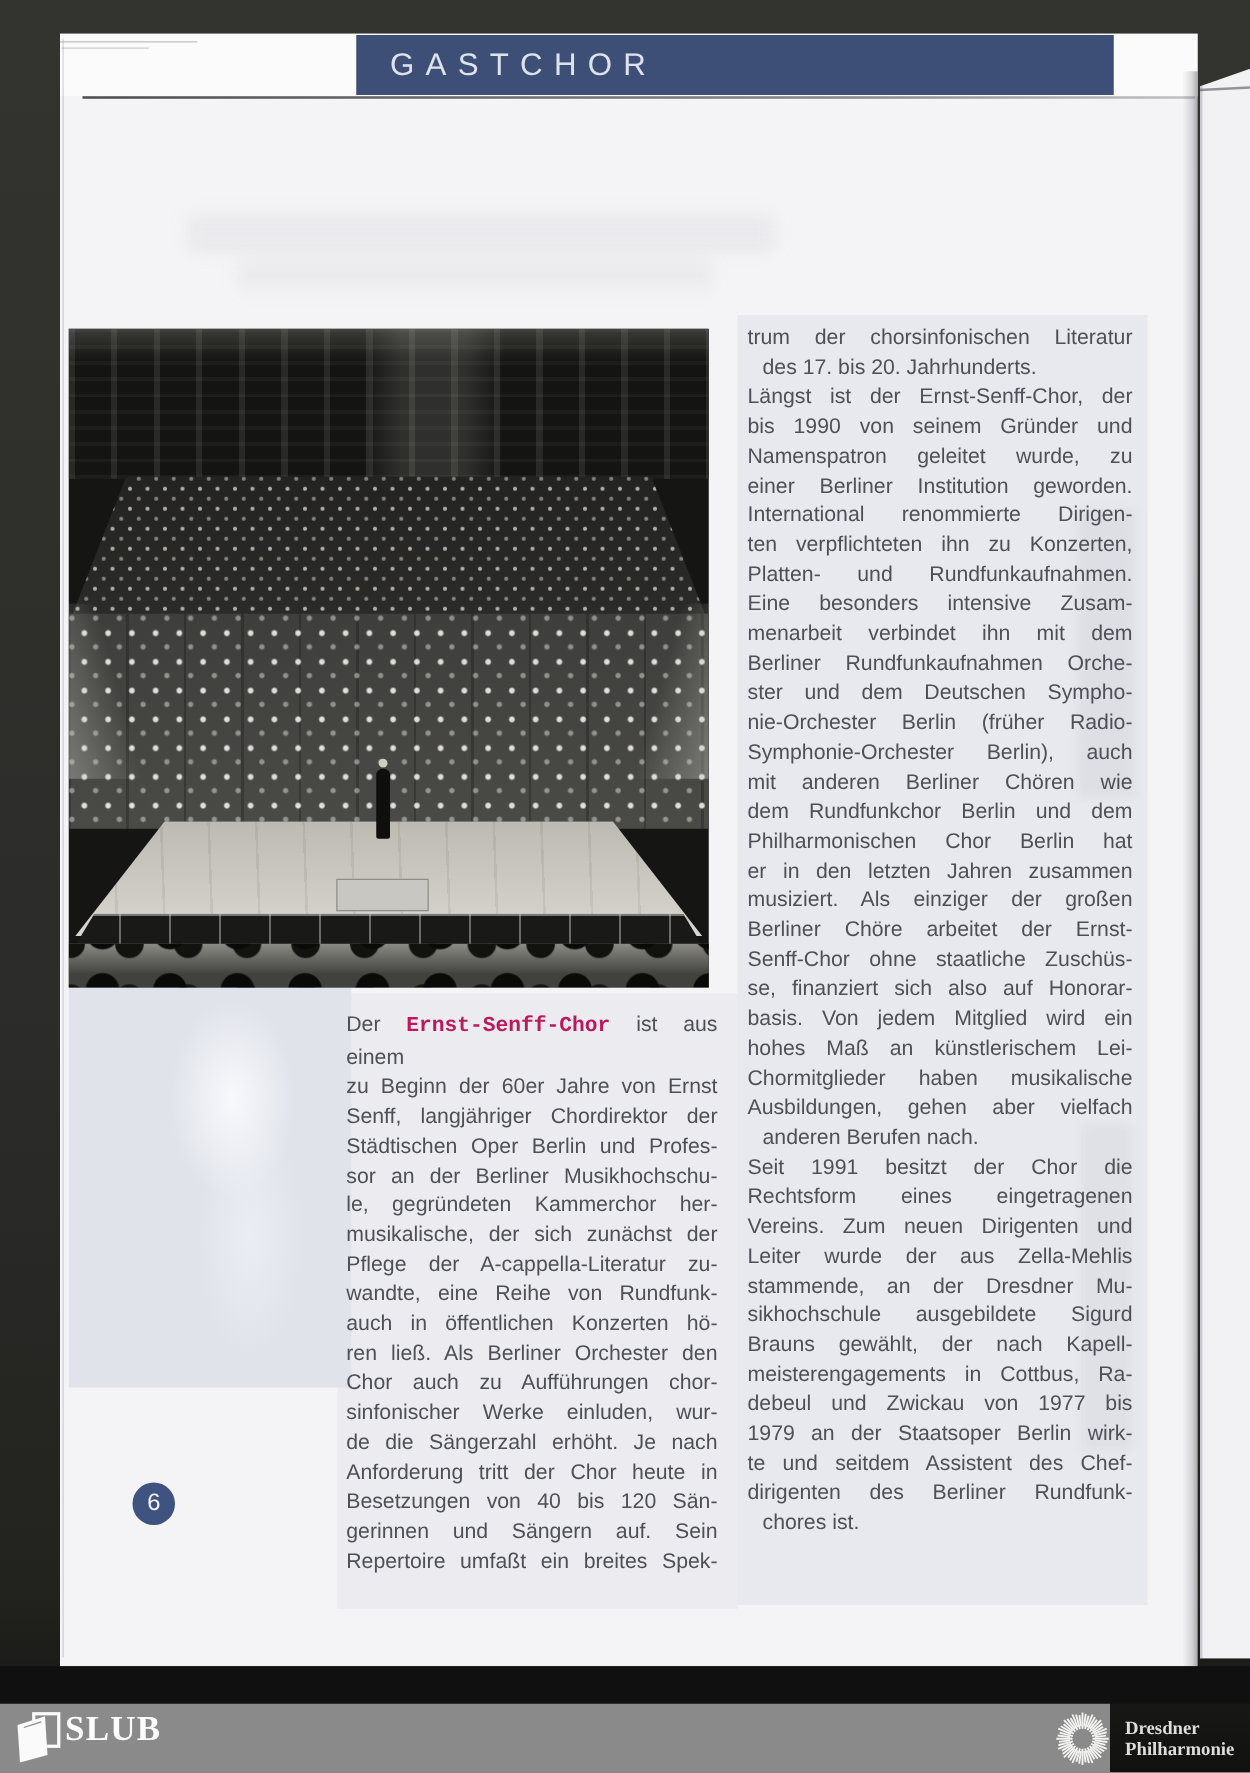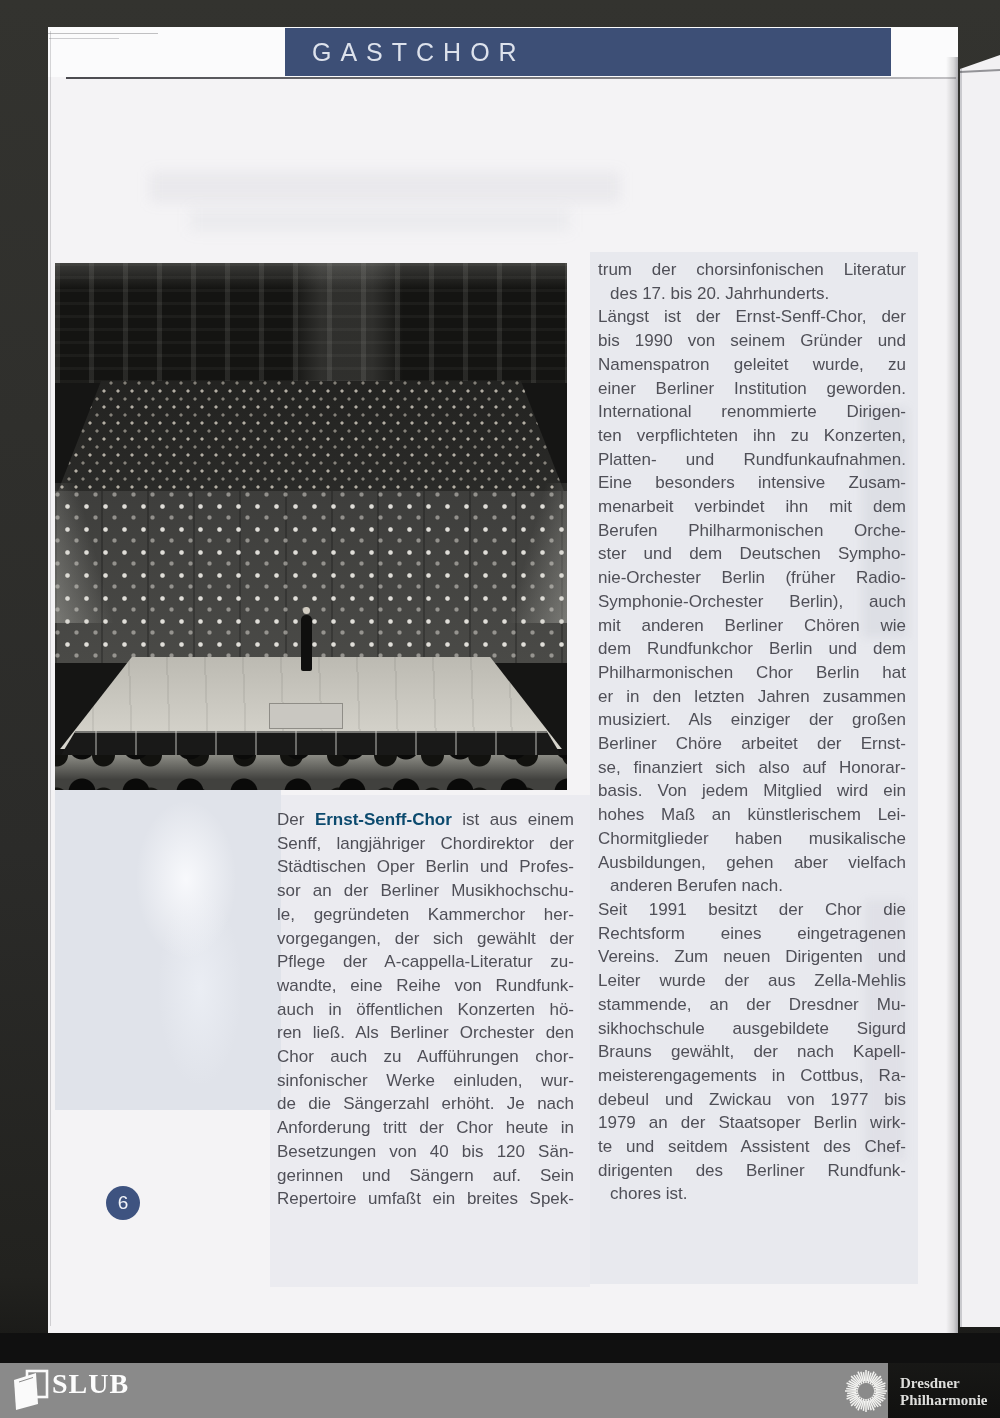--- a/index.html
+++ b/index.html
@@ -97,21 +97,21 @@
     background-size:54px 46px,47px 44px,100% 100%;
     background-position:0 14px,25px 22px,0 0;}
   .ph-conductor{position:absolute;left:246px;top:352px;width:11px;height:56px;background:#0f0f0e;border-radius:5px 5px 2px 2px;}
   .ph-cond-head{position:absolute;left:248px;top:344px;width:7px;height:7px;border-radius:50%;background:#d2cdc2;}
   .ph-podium{position:absolute;left:214px;top:440px;width:74px;height:26px;background:#c9c7c1;border:1px solid #8f8d87;}
 
   
   .col{position:absolute;color:#4f4f57;font-size:17px;line-height:23.7px;}
   .col .line{text-align:justify;text-align-last:justify;}
   .col .line.pend{text-align-last:left;margin-left:12px;}
-  .col b{color:#0c4a6e;font-weight:700;}
+  .col b{color:#be185d;font-weight:700;font-family:Liberation Mono, monospace;}
   .col-left{left:229px;top:781px;width:297px;}
   .col-right{left:550px;top:231px;width:308px;}
 
   
   .pagenum{position:absolute;left:58px;top:1159px;width:34px;height:34px;border-radius:50%;
     background:#3e5380;color:#f2f4f8;font-size:19px;display:flex;align-items:center;justify-content:center;}
 
   
   .next-page{position:absolute;left:960px;top:55px;width:40px;height:1272px;background:#f2f1f3;
     clip-path:polygon(0 14px,100% 0,100% 100%,0 100%);}
@@ -163,25 +163,26 @@
     <div class="ph-stage" data-name="photo-stage-floor"></div>
     <div class="ph-podium" data-name="photo-conductor-podium"></div>
     <div class="ph-conductor" data-name="photo-conductor"></div>
     <div class="ph-cond-head" data-name="photo-conductor"></div>
     <div class="ph-front" data-name="photo-stage-front"></div>
     <div class="ph-audience" data-name="photo-audience"></div>
   </div>
 
   <div class="col col-left" data-name="article-left-column">
       <div class="line">Der <b>Ernst-Senff-Chor</b> ist aus einem</div>
+      <div class="line">zu Beginn der 60er Jahre von Ernst</div>
       <div class="line">Senff, langjähriger Chordirektor der</div>
       <div class="line">Städtischen Oper Berlin und Profes-</div>
       <div class="line">sor an der Berliner Musikhochschu-</div>
       <div class="line">le, gegründeten Kammerchor her-</div>
-      <div class="line">vorgegangen, der sich gewählt der</div>
+      <div class="line">musikalische, der sich zunächst der</div>
       <div class="line">Pflege der A-cappella-Literatur zu-</div>
       <div class="line">wandte, eine Reihe von Rundfunk-</div>
       <div class="line">auch in öffentlichen Konzerten hö-</div>
       <div class="line">ren ließ. Als Berliner Orchester den</div>
       <div class="line">Chor auch zu Aufführungen chor-</div>
       <div class="line">sinfonischer Werke einluden, wur-</div>
       <div class="line">de die Sängerzahl erhöht. Je nach</div>
       <div class="line">Anforderung tritt der Chor heute in</div>
       <div class="line">Besetzungen von 40 bis 120 Sän-</div>
       <div class="line">gerinnen und Sängern auf. Sein</div>
@@ -192,30 +193,31 @@
       <div class="line pend">des 17. bis 20. Jahrhunderts.</div>
       <div class="line">Längst ist der Ernst-Senff-Chor, der</div>
       <div class="line">bis 1990 von seinem Gründer und</div>
       <div class="line">Namenspatron geleitet wurde, zu</div>
       <div class="line">einer Berliner Institution geworden.</div>
       <div class="line">International renommierte Dirigen-</div>
       <div class="line">ten verpflichteten ihn zu Konzerten,</div>
       <div class="line">Platten- und Rundfunkaufnahmen.</div>
       <div class="line">Eine besonders intensive Zusam-</div>
       <div class="line">menarbeit verbindet ihn mit dem</div>
-      <div class="line">Berufen Philharmonischen Orche-</div>
+      <div class="line">Berliner Rundfunkaufnahmen Orche-</div>
       <div class="line">ster und dem Deutschen Sympho-</div>
       <div class="line">nie-Orchester Berlin (früher Radio-</div>
       <div class="line">Symphonie-Orchester Berlin), auch</div>
       <div class="line">mit anderen Berliner Chören wie</div>
       <div class="line">dem Rundfunkchor Berlin und dem</div>
       <div class="line">Philharmonischen Chor Berlin hat</div>
       <div class="line">er in den letzten Jahren zusammen</div>
       <div class="line">musiziert. Als einziger der großen</div>
       <div class="line">Berliner Chöre arbeitet der Ernst-</div>
+      <div class="line">Senff-Chor ohne staatliche Zuschüs-</div>
       <div class="line">se, finanziert sich also auf Honorar-</div>
       <div class="line">basis. Von jedem Mitglied wird ein</div>
       <div class="line">hohes Maß an künstlerischem Lei-</div>
       <div class="line">Chormitglieder haben musikalische</div>
       <div class="line">Ausbildungen, gehen aber vielfach</div>
       <div class="line pend">anderen Berufen nach.</div>
       <div class="line">Seit 1991 besitzt der Chor die</div>
       <div class="line">Rechtsform eines eingetragenen</div>
       <div class="line">Vereins. Zum neuen Dirigenten und</div>
       <div class="line">Leiter wurde der aus Zella-Mehlis</div>

